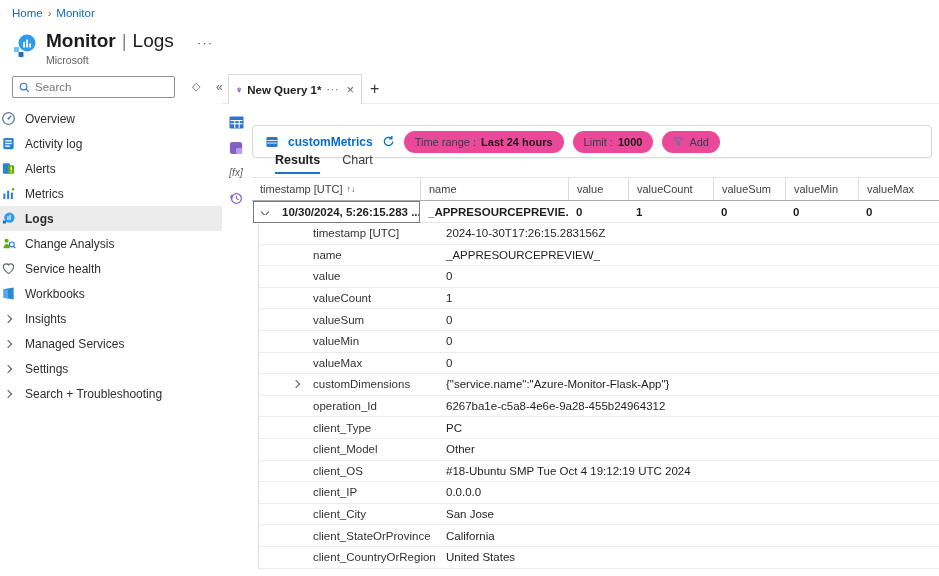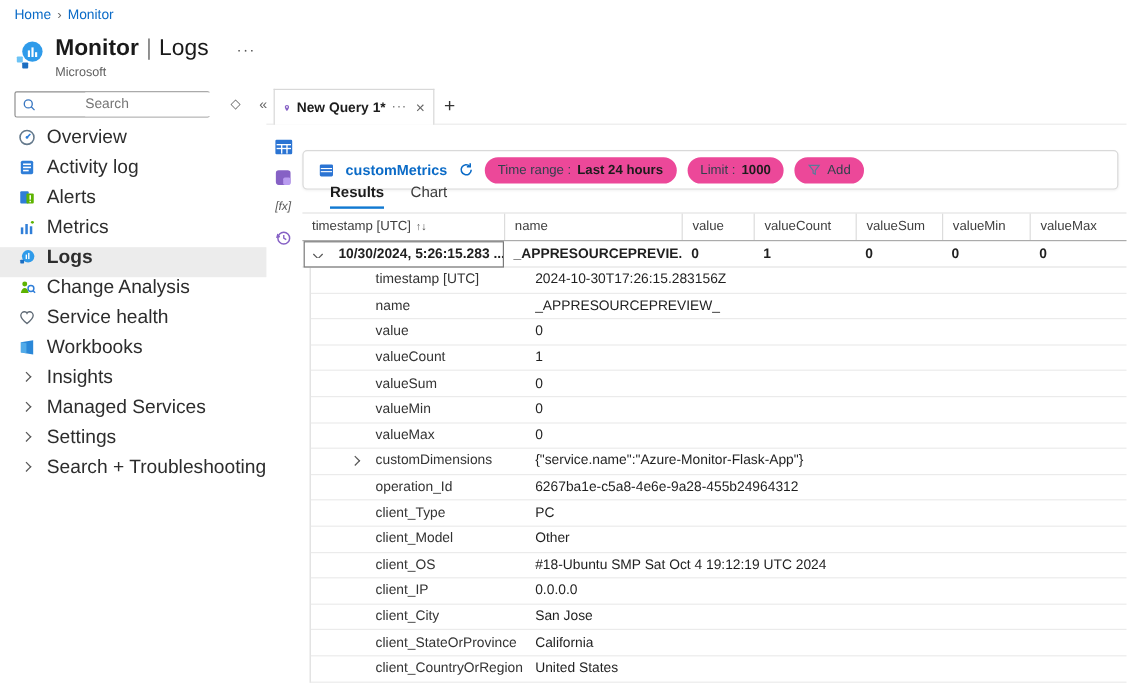--- a/index.html
+++ b/index.html
@@ -14,27 +14,27 @@
   .app-logo { width:26px; height:26px; margin-top:3px; }
   .title-line { font-size:19px; color:#1a1a1a; white-space:nowrap; }
   .title-line .bold { font-weight:700; }
   .title-line .pipe { color:#8a8a8a; margin:0 6px; font-weight:300; }
   .title-dots { color:#555; font-size:13px; margin-left:18px; letter-spacing:1px; cursor:pointer; }
   .subtitle { font-size:10.5px; color:#616161; margin-top:2px; }
 
   
   .search-row { position:absolute; left:12px; top:76px; width:210px; height:22px; }
   .search-box { position:absolute; left:0; top:0; width:163px; height:22px; border:1px solid #8f8f8f; border-radius:2px; background:#fff; }
-  .search-box input { position:absolute; left:22px; top:0; width:138px; height:20px; border:none; outline:none; font-size:11.5px; color:#333; font-family:"Liberation Sans", sans-serif;margin-left:36px; }
+  .search-box input { position:absolute; left:22px; top:0; width:138px; height:20px; border:none; outline:none; font-size:11.5px; color:#333; font-family:"Liberation Sans", sans-serif; }
   .search-glass { position:absolute; left:5px; top:4px; width:13px; height:13px; }
   .side-mini { position:absolute; top:4px; font-size:11px; color:#666; cursor:pointer; }
   .mini-1 { left:180px; }
   .mini-2 { left:204px; font-size:12px; }
   .side-list { position:absolute; left:0; top:106px; width:222px; }
-  .side-item { display:flex; height:25px; padding-left:14px; gap:9px; font-size:16px; color:#2d2d2d; cursor:pointer; }
+  .side-item { display:flex; align-items:center; height:25px; gap:9px; font-size:12px; color:#2d2d2d; cursor:pointer; }
   .side-item.selected { background:#ececec; font-weight:600; }
   .side-icon { width:16px; height:16px; flex:0 0 16px; display:flex; align-items:center; justify-content:center; }
   .chev { display:inline-block; width:6px; height:6px; border-right:1.4px solid #555; border-bottom:1.4px solid #555; }
   .chev.right { transform:rotate(-45deg); }
   .chev.down { transform:rotate(45deg); }
 
   
   .tabstrip-line { position:absolute; left:222px; right:0; top:103px; height:1px; background:#ebebeb; }
   .query-tab { position:absolute; left:228px; top:74px; width:134px; height:30px; background:#fff; border:1px solid #d8d8d8; border-bottom:none; display:flex; align-items:center; padding:0 7px; gap:5px; z-index:2; cursor:pointer; }
   .query-tab .lbl { font-size:11.5px; font-weight:700; color:#1c1c1c; white-space:nowrap; }
@@ -366,21 +366,21 @@
       <div class="drow">
         <span class="dlabel">client_Type</span>
         <span class="dvalue">PC</span>
       </div>
       <div class="drow">
         <span class="dlabel">client_Model</span>
         <span class="dvalue">Other</span>
       </div>
       <div class="drow">
         <span class="dlabel">client_OS</span>
-        <span class="dvalue">#18-Ubuntu SMP Sat Oct 4 19:12:19 UTC 2024</span>
+        <span class="dvalue">#18-Ubuntu SMP Tue Oct 4 19:12:19 UTC 2024</span>
       </div>
       <div class="drow">
         <span class="dlabel">client_IP</span>
         <span class="dvalue">0.0.0.0</span>
       </div>
       <div class="drow">
         <span class="dlabel">client_City</span>
         <span class="dvalue">San Jose</span>
       </div>
       <div class="drow">

